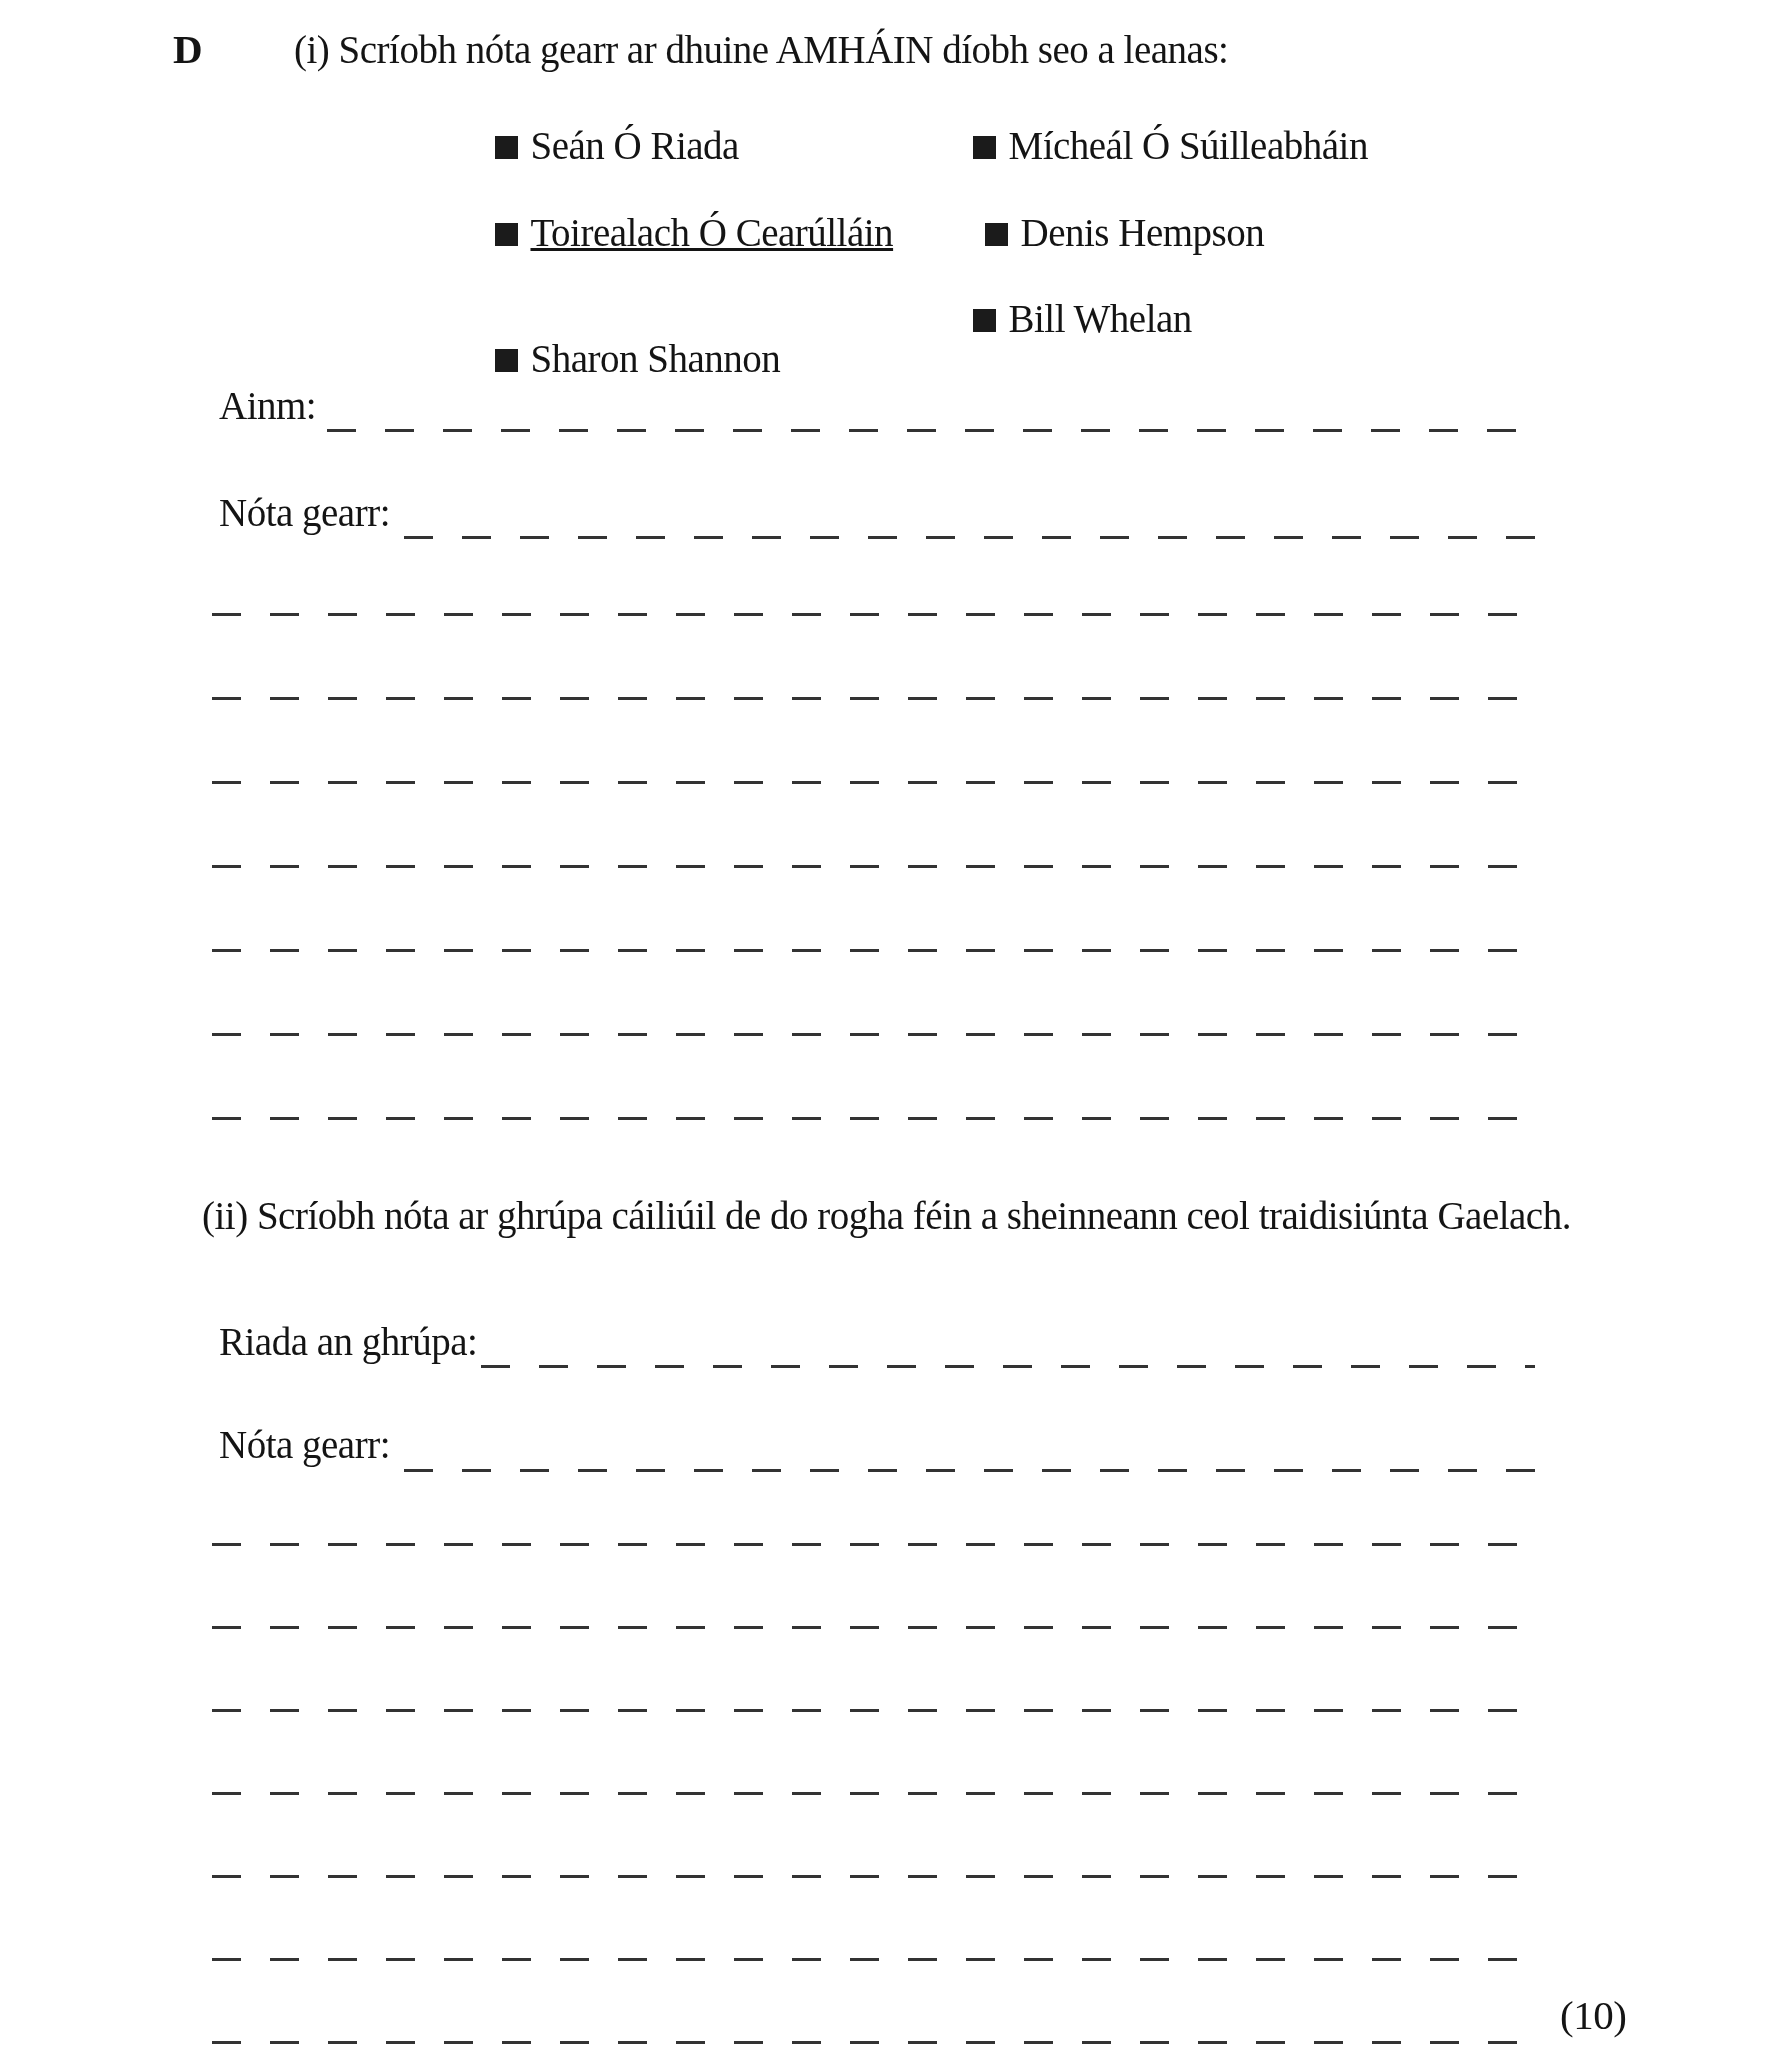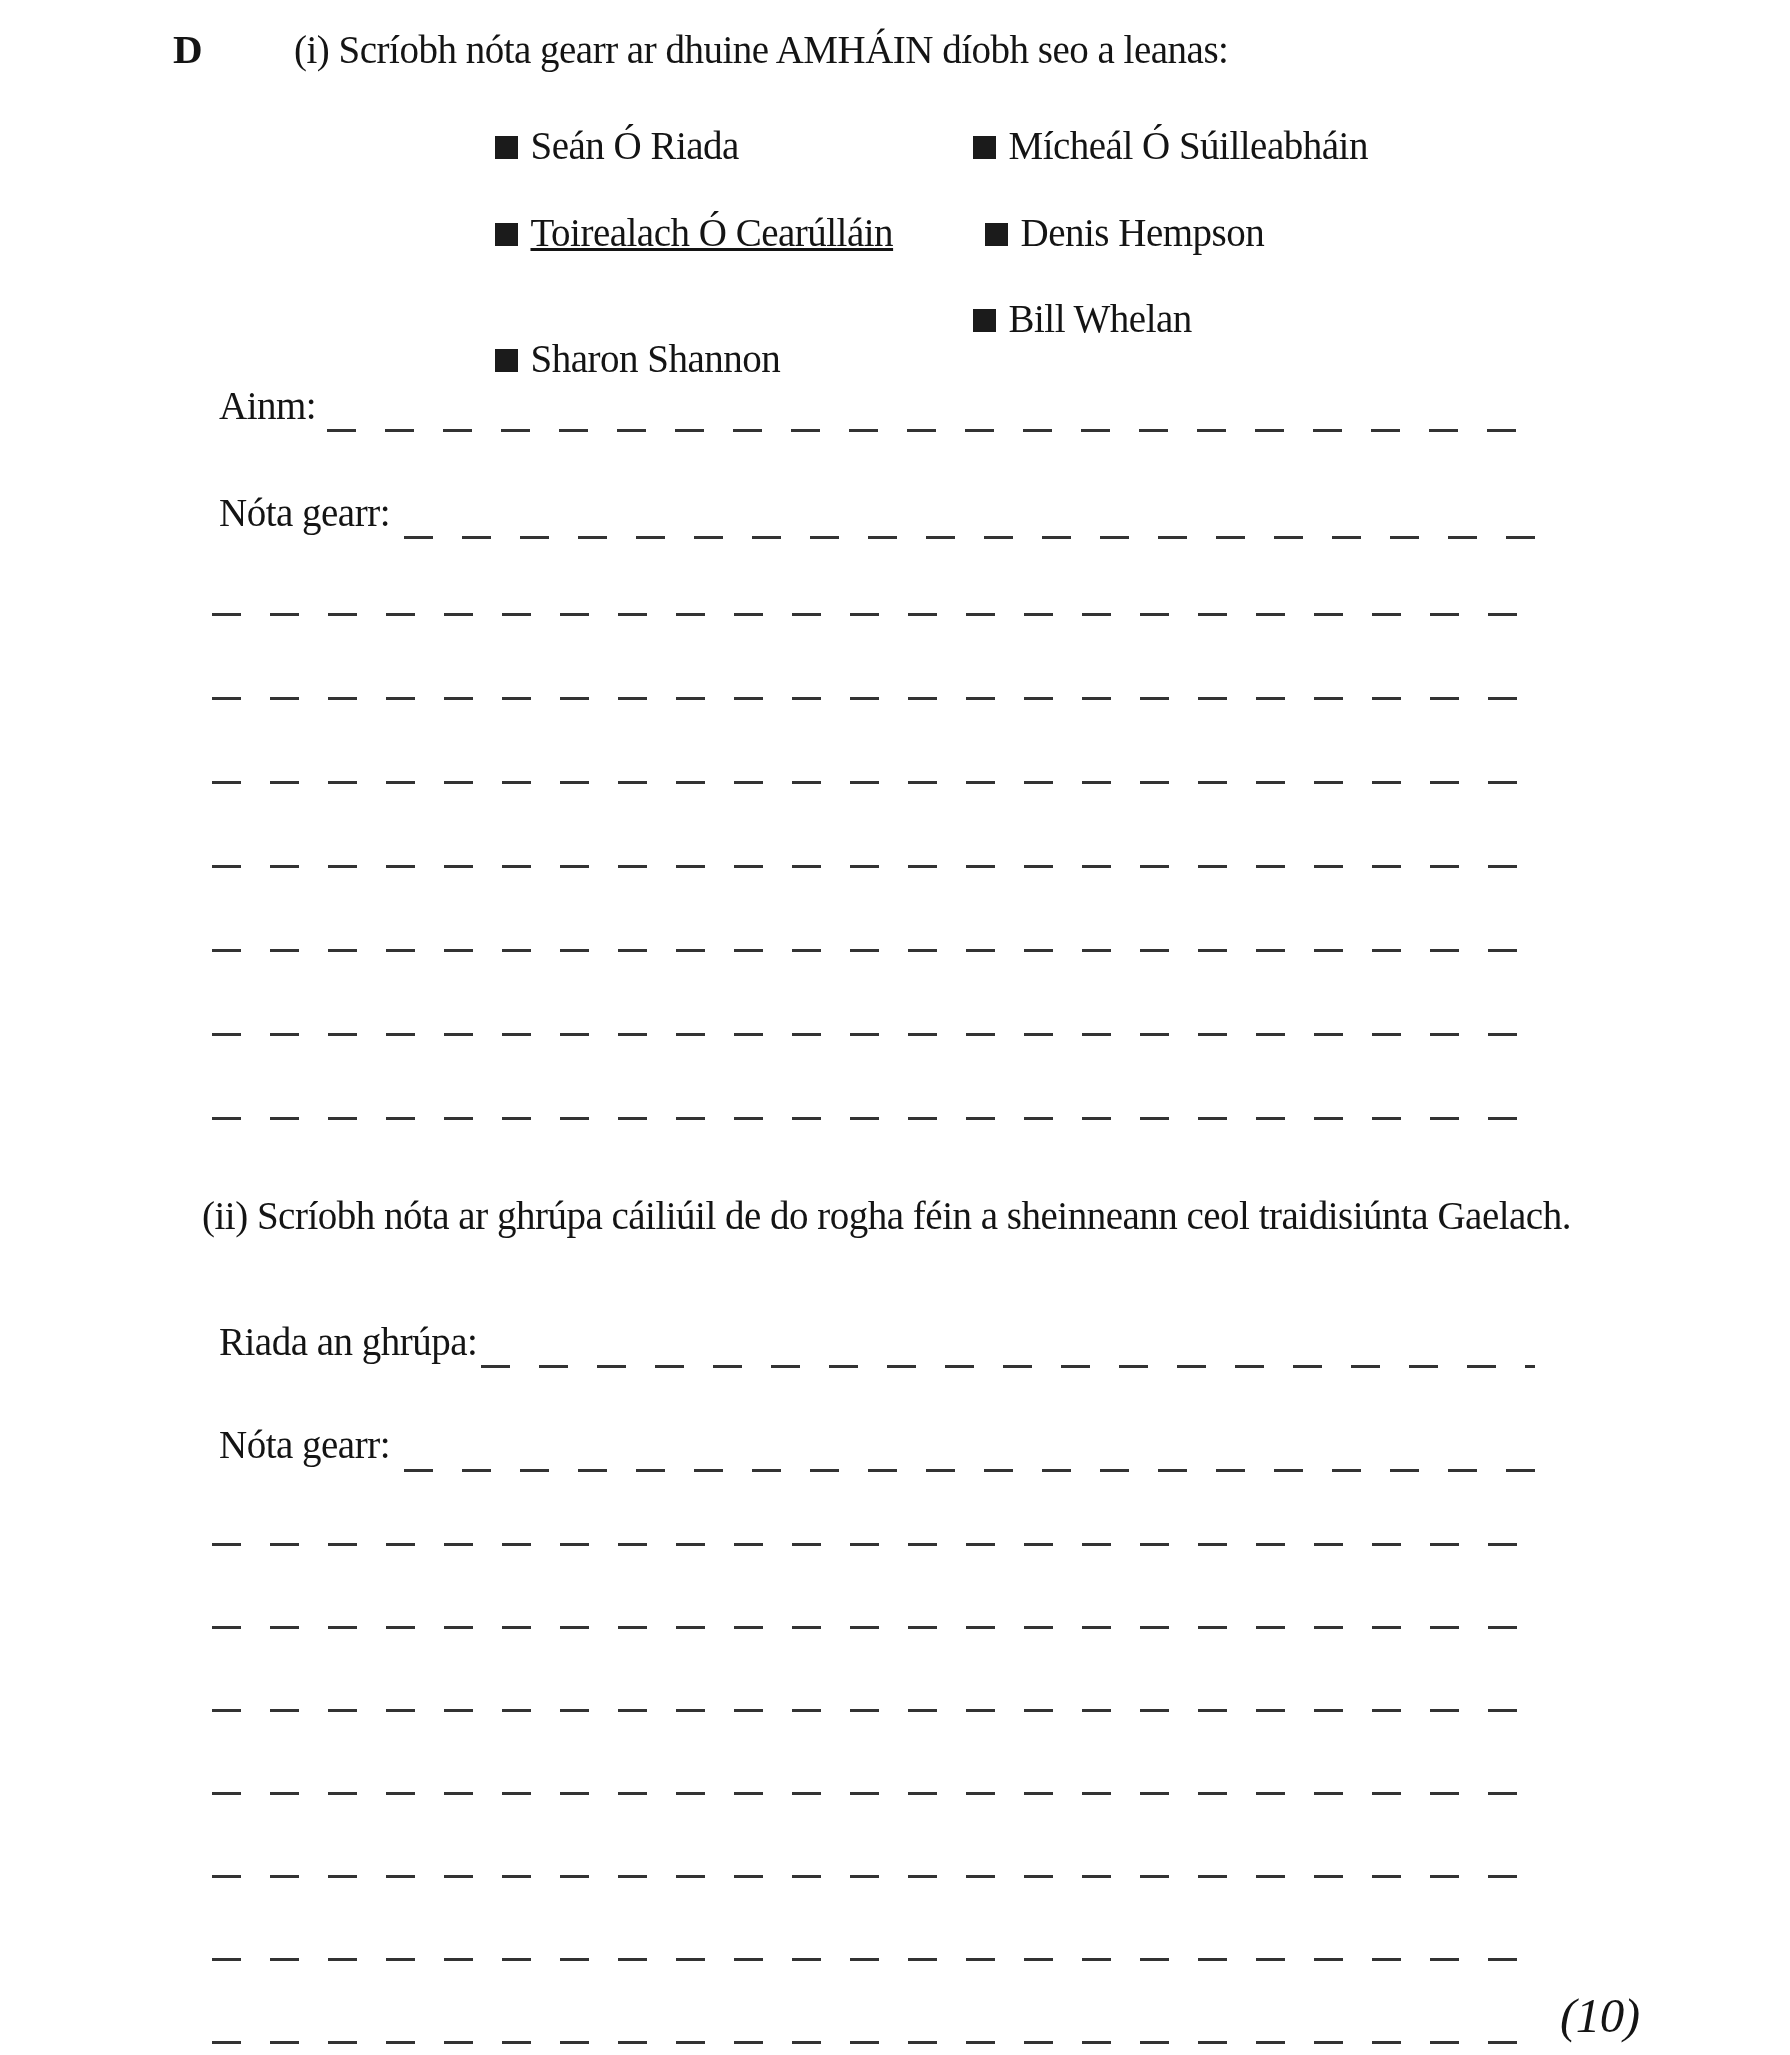--- a/index.html
+++ b/index.html
@@ -31,21 +31,21 @@
   #p2-lines{top:1543px;gap:80px;}
   .writeline{
     height:3px;width:100%;
     background:repeating-linear-gradient(90deg,#333 0 28.6px,transparent 28.6px 58px);
   }
   .opt{position:absolute;font-size:39px;line-height:43px;letter-spacing:-0.5px;white-space:nowrap;}
   .sq{
     display:inline-block;width:22.7px;height:22.7px;
     background:#1b1b1b;margin-right:12.8px;
   }
-  .marks{font-style:italic;font-size:49px;}
+  .marks{font-size:41px;}
 </style>
 </head>
 <body>
 
 <div id="page">
 
   <div class="txt section-letter" style="left:173px;top:27.6px;">D</div>
   <div class="txt" style="left:294px;top:27.6px;">(i) Scríobh nóta gearr ar dhuine AMHÁIN díobh seo a leanas:</div>
 
   <div class="opt" style="left:495px;top:124px;font-family:Liberation Serif, serif;">

